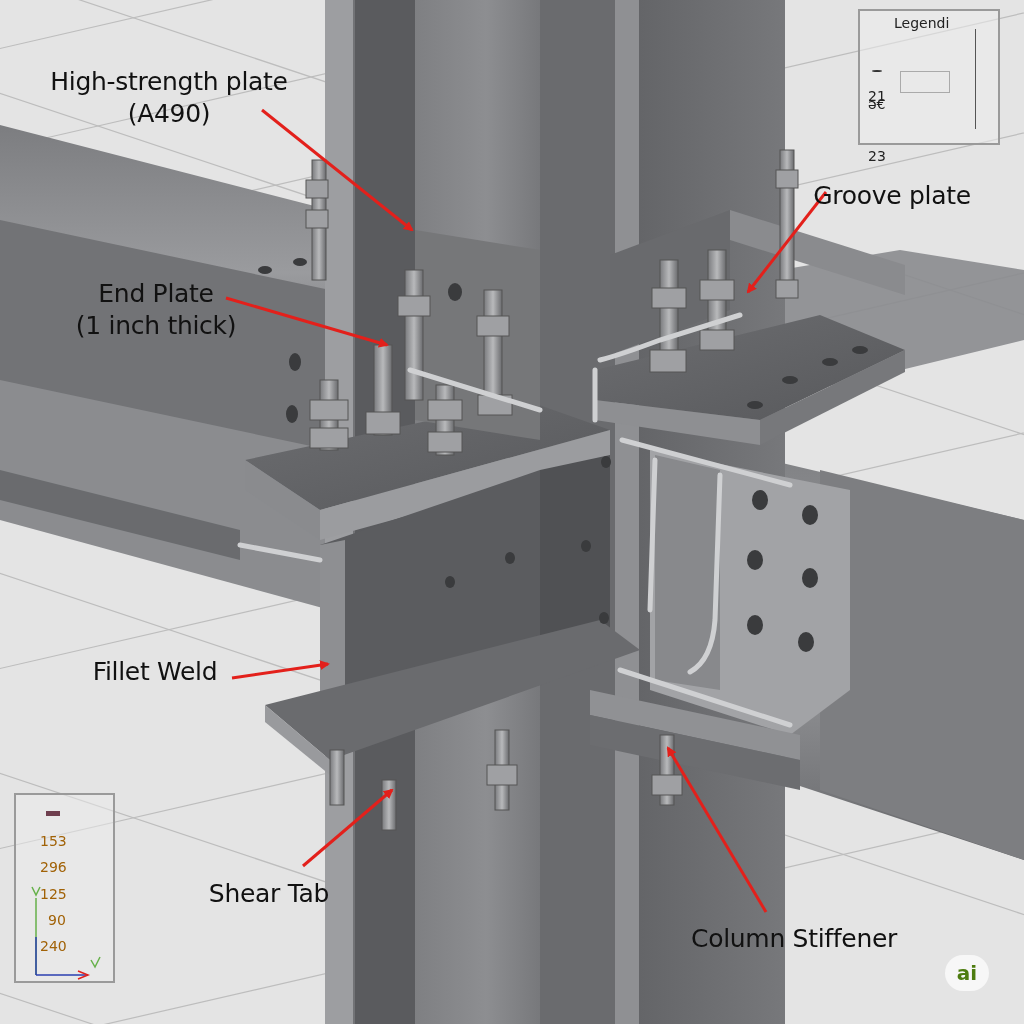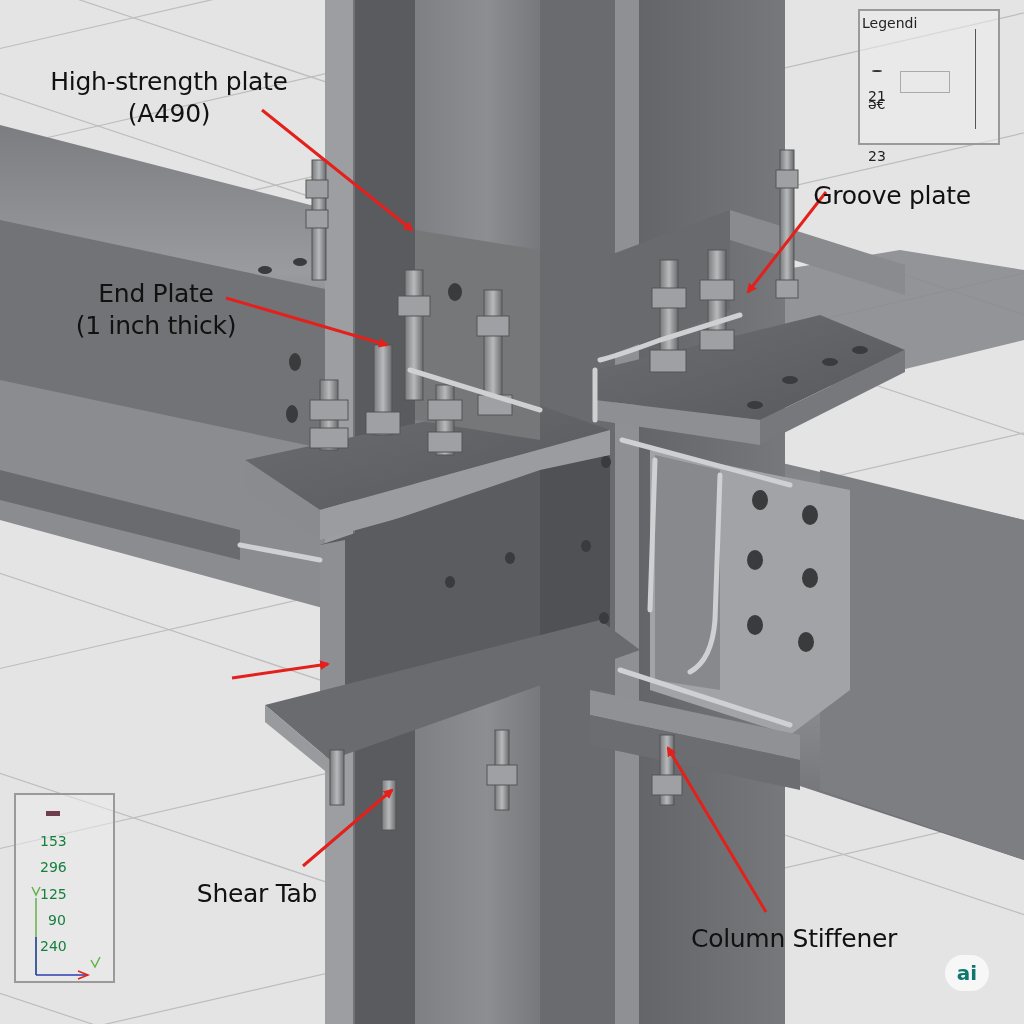--- a/index.html
+++ b/index.html
@@ -12,43 +12,43 @@
   .label {
     position: absolute; color: #111; font-size: 25px; line-height: 32px;
     text-align: center; white-space: nowrap; letter-spacing: -0.3px;
   }
   .label span { display: block; }
   #legend {
     position: absolute; left: 858px; top: 9px; width: 142px; height: 136px;
     border: 2px solid #9a9a9a; background: rgba(236,236,236,0.55);
     box-sizing: border-box; font-size: 14px; color: #222;
   }
-  #legend .title { position: absolute; left: 2px; top: 4px; font-size: 14px; }
+  #legend .title { position: absolute; left: 34px; top: 4px; font-size: 14px; }
   #legend .row { position: absolute; left: 8px; height: 22px; display: flex; align-items: center; gap: 24px; flex-direction: column; }
   #legend .row1 { top: 29px; }
   #legend .row2 { top: 59px; }
   #legend .row3 { top: 89px; }
   .dot-y { width: 8px; height: 14px; border-radius: 50%; background: #e8d86a; display: inline-block; }
   .dot-o { width: 14px; height: 14px; border-radius: 50%; background: #f06a4c; display: inline-block; }
   .circ { width: 8px; height: 8px; border: 1.5px solid #333; border-radius: 50%; display: inline-block; }
   .diam { width: 8px; height: 8px; background: #8c8c8c; transform: rotate(45deg); display: inline-block; margin-left: 3px; }
   .swatch { width: 14px; height: 7px; background: #aaa; display: inline-block; }
   .lg-box { position: absolute; left: 40px; top: 60px; width: 48px; height: 20px; border: 1px solid #aaa; }
   .lg-vline { position: absolute; left: 115px; top: 18px; width: 1px; height: 100px; background: #555; }
   #axisbox {
     position: absolute; left: 14px; top: 793px; width: 101px; height: 190px;
     border: 2px solid #9a9a9a; box-sizing: border-box; background: rgba(236,236,236,0.5);
-    font-size: 14px; color: #15803d;
+    font-size: 14px; color: #a16207;
   }
   #axisbox .swatch-top { position: absolute; left: 30px; top: 16px; width: 14px; height: 5px; background: #6e3e4e; }
   #axisbox .val { position: absolute; left: 24px; }
   #watermark {
     position: absolute; left: 945px; top: 955px; width: 44px; height: 36px;
     border-radius: 18px; background: rgba(255,255,255,0.7);
-    color: #0f766e; font-size: 20px; text-align: center; line-height: 36px; font-weight: bold;
+    color: #4d7c0f; font-size: 20px; text-align: center; line-height: 36px; font-weight: bold;
   }
 </style>
 </head>
 <body>
 
 <svg id="scene" viewBox="0 0 1024 1024" xmlns="http://www.w3.org/2000/svg">
   <defs>
     <linearGradient id="colGrad" x1="0" x2="1" y1="0" y2="0">
       <stop offset="0" stop-color="#6c6d70"></stop>
       <stop offset="0.35" stop-color="#8d8e91"></stop>
@@ -215,22 +215,23 @@
   <span>(A490)</span>
 </div>
 <div class="label" style="left:74px; top:278px; width:164px;">
   <span>End Plate</span>
   <span>(1 inch thick)</span>
 </div>
 <div class="label" style="left:804px; top:158px; width:176px;margin-top:22px;">
   <span>Groove plate</span>
 </div>
 <div class="label" style="left:82px; top:656px; width:146px;">
-</div>
-<div class="label" style="left:188px; top:878px; width:138px;">
+  <span>Fillet Weld</span>
+</div>
+<div class="label" style="left:200px; top:878px; width:138px;">
   <span>Shear Tab</span>
 </div>
 <div class="label" style="left:682px; top:923px; width:224px;text-align:center;">
   <span>Column Stiffener</span>
 </div>
 
 <div id="legend">
   <div class="title">Legendi</div>
   <div class="lg-box"></div>
   <div class="lg-vline"></div>

